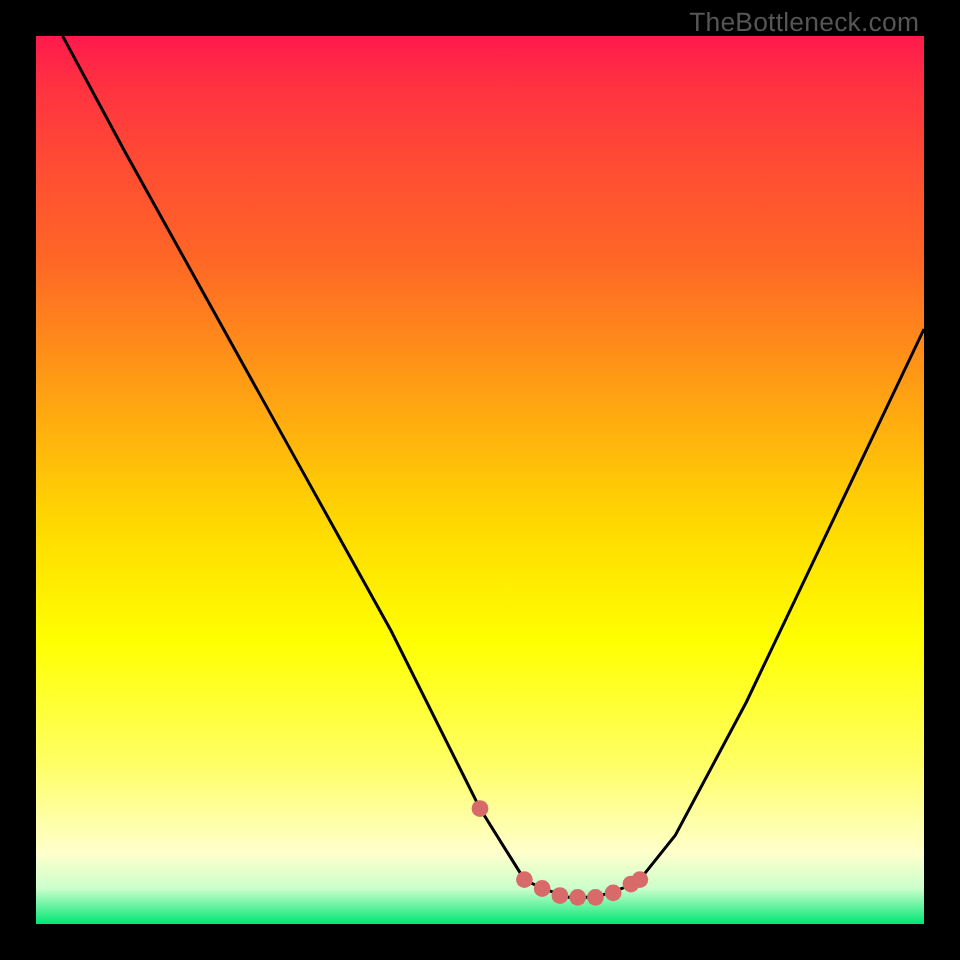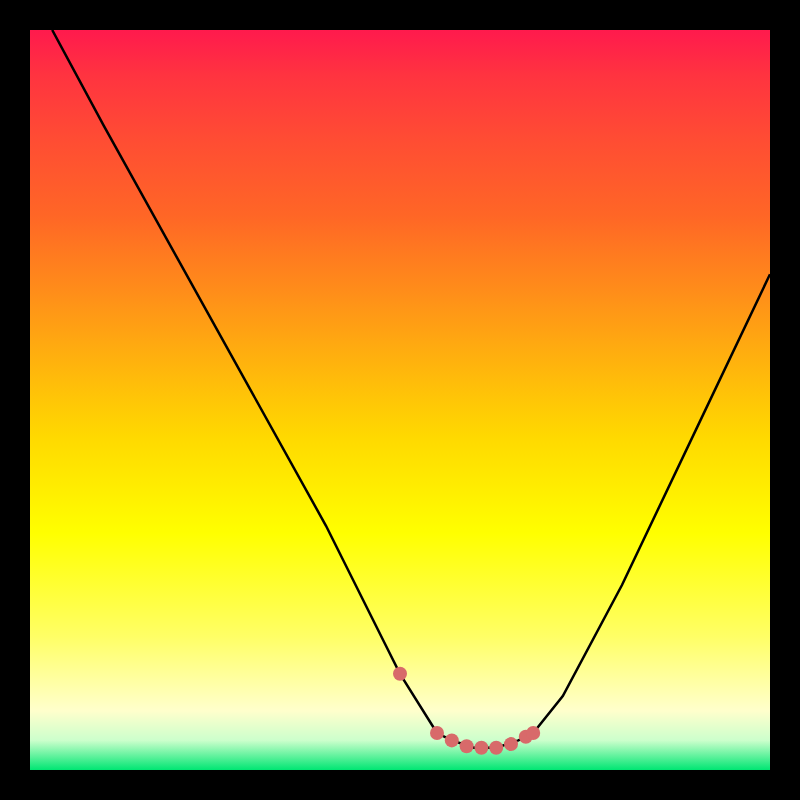--- a/index.html
+++ b/index.html
@@ -72,13 +72,14 @@
         <circle cx="421.8" cy="710.4" r="7" fill="#d86a6a"></circle>
         <circle cx="436.6" cy="716.3" r="7" fill="#d86a6a"></circle>
         <circle cx="451.4" cy="717.8" r="7" fill="#d86a6a"></circle>
         <circle cx="466.2" cy="717.8" r="7" fill="#d86a6a"></circle>
         <circle cx="481.0" cy="714.1" r="7" fill="#d86a6a"></circle>
         <circle cx="495.8" cy="706.7" r="7" fill="#d86a6a"></circle>
         <circle cx="503.2" cy="703.0" r="7" fill="#d86a6a"></circle>
       </g>
   </svg>
 
+  <div class="watermark">TheBottleneck.com</div>
 </div>
 
 </body></html>

